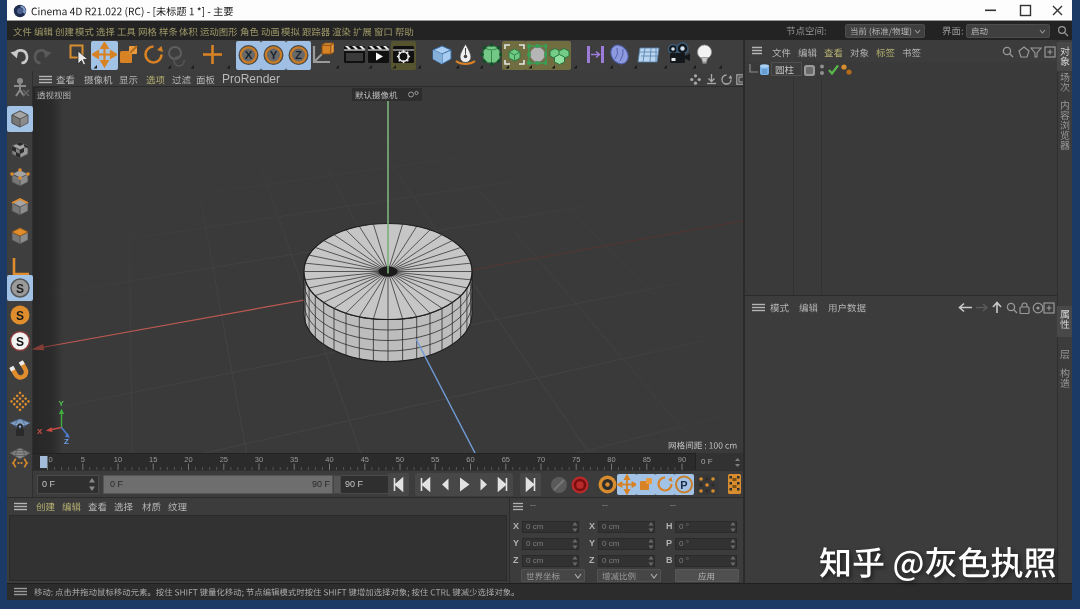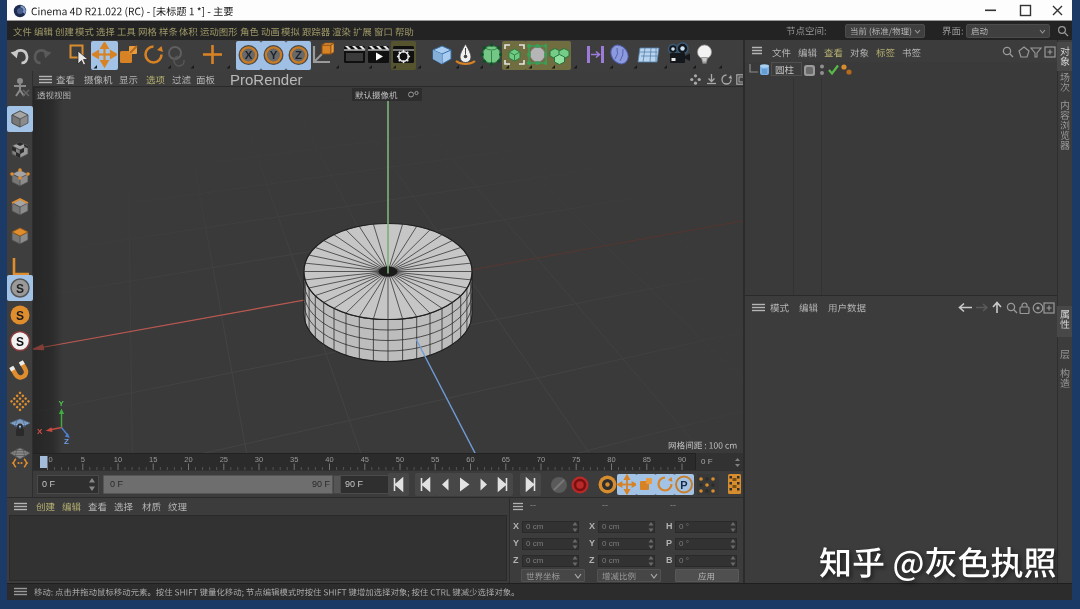--- a/index.html
+++ b/index.html
@@ -380,21 +380,21 @@
 <svg class="a" style="left:172px;top:72.0px" width="23" height="15" xmlns="http://www.w3.org/2000/svg">
     <g transform="translate(0 11.5)">
       <path transform="translate(0 0) scale(0.0095)" d="M79 -774C135 -722 199 -649 227 -602L290 -646C259 -693 193 -763 137 -813ZM381 -477C432 -415 493 -327 521 -275L584 -313C555 -365 492 -449 441 -510ZM262 -465L50 -465L50 -395L188 -395L188 -133C143 -117 91 -72 37 -14L89 57C140 -12 189 -71 222 -71C245 -71 277 -37 319 -11C389 33 473 43 597 43C693 43 870 38 941 34C942 11 955 -27 964 -47C867 -37 716 -28 599 -28C487 -28 402 -36 336 -76C302 -96 281 -116 262 -128ZM720 -837L720 -660L332 -660L332 -589L720 -589L720 -192C720 -174 713 -169 693 -168C673 -167 603 -167 530 -170C541 -148 553 -115 557 -93C651 -93 712 -94 747 -107C783 -119 796 -141 796 -192L796 -589L935 -589L935 -660L796 -660L796 -837ZM1528 -198L1528 -18C1528 46 1548 62 1627 62C1643 62 1752 62 1768 62C1833 62 1851 35 1857 -74C1840 -79 1815 -87 1803 -97C1799 -4 1794 8 1762 8C1738 8 1649 8 1633 8C1596 8 1590 4 1590 -19L1590 -198ZM1448 -197C1433 -130 1406 -41 1369 12L1421 35C1457 -20 1483 -111 1499 -180ZM1616 -240C1655 -193 1699 -128 1717 -85L1765 -114C1747 -156 1703 -220 1662 -266ZM1803 -197C1852 -130 1899 -37 1916 21L1968 -4C1950 -63 1900 -152 1852 -219ZM1088 -767C1144 -733 1212 -681 1246 -645L1292 -697C1258 -731 1189 -780 1133 -813ZM1042 -500C1099 -469 1170 -422 1205 -390L1249 -443C1213 -475 1140 -519 1085 -548ZM1063 10L1127 51C1173 -39 1227 -158 1268 -259L1211 -300C1167 -192 1105 -65 1063 10ZM1326 -651L1326 -440C1326 -300 1316 -103 1228 38C1242 46 1272 71 1282 85C1378 -67 1395 -290 1395 -439L1395 -592L1874 -592C1862 -557 1849 -522 1835 -498L1890 -483C1913 -522 1937 -586 1958 -642L1912 -654L1901 -651L1639 -651L1639 -714L1915 -714L1915 -772L1639 -772L1639 -840L1567 -840L1567 -651ZM1540 -578L1540 -490L1432 -481L1437 -424L1540 -433L1540 -394C1540 -326 1563 -309 1652 -309C1671 -309 1797 -309 1816 -309C1884 -309 1904 -331 1911 -420C1893 -424 1866 -433 1852 -443C1848 -376 1842 -367 1809 -367C1782 -367 1678 -367 1657 -367C1614 -367 1607 -372 1607 -395L1607 -439L1795 -456L1790 -510L1607 -495L1607 -578Z" fill="#b9b9b9"></path>
     </g>
   </svg>
 <svg class="a" style="left:196px;top:72.0px" width="23" height="15" xmlns="http://www.w3.org/2000/svg">
     <g transform="translate(0 11.5)">
       <path transform="translate(0 0) scale(0.0095)" d="M389 -334L601 -334L601 -221L389 -221ZM389 -395L389 -506L601 -506L601 -395ZM389 -160L601 -160L601 -43L389 -43ZM58 -774L58 -702L444 -702C437 -661 426 -614 416 -576L104 -576L104 80L176 80L176 27L820 27L820 80L896 80L896 -576L493 -576L532 -702L945 -702L945 -774ZM176 -43L176 -506L320 -506L320 -43ZM820 -43L670 -43L670 -506L820 -506ZM1197 -840L1197 -647L1058 -647L1058 -577L1191 -577C1159 -439 1097 -278 1032 -197C1045 -179 1063 -145 1071 -125C1117 -193 1163 -305 1197 -421L1197 79L1267 79L1267 -456C1294 -405 1326 -342 1339 -309L1385 -366C1368 -396 1292 -512 1267 -546L1267 -577L1387 -577L1387 -647L1267 -647L1267 -840ZM1879 -821C1778 -779 1585 -755 1428 -746L1428 -502C1428 -343 1418 -118 1306 40C1323 48 1354 70 1368 82C1477 -75 1499 -309 1501 -476L1531 -476C1561 -351 1604 -238 1664 -144C1600 -70 1524 -16 1440 19C1456 33 1476 62 1486 80C1569 41 1644 -12 1708 -82C1764 -11 1833 45 1915 82C1927 62 1950 32 1967 18C1883 -15 1813 -70 1756 -141C1829 -241 1883 -370 1911 -533L1864 -547L1851 -544L1501 -544L1501 -685C1651 -695 1823 -718 1929 -761ZM1827 -476C1802 -370 1762 -280 1710 -204C1661 -283 1624 -376 1598 -476Z" fill="#b9b9b9"></path>
     </g>
   </svg>
-<div class="a" style="left:230px;top:73px;width:70px;height:13px;color:#b9b9b9;font-size:15px;line-height:13px">ProRender</div>
+<div class="a" style="left:222px;top:73px;width:70px;height:13px;color:#b9b9b9;font-size:12px;line-height:13px">ProRender</div>
 <svg class="a" style="left:690px;top:74px;" width="11" height="11" xmlns="http://www.w3.org/2000/svg">
     <g fill="#a9a9a9">
       <circle cx="5.5" cy="1.8" r="1.6"></circle>
       <circle cx="5.5" cy="9.2" r="1.6"></circle>
       <circle cx="1.8" cy="5.5" r="1.6"></circle>
       <circle cx="9.2" cy="5.5" r="1.6"></circle>
     </g>
   </svg>
 <svg class="a" style="left:706px;top:74px;" width="11" height="11" xmlns="http://www.w3.org/2000/svg">
     <path d="M5.5,0 L5.5,7 M2.5,4.5 L5.5,7.5 L8.5,4.5" stroke="#a9a9a9" stroke-width="1.3" fill="none"></path>

